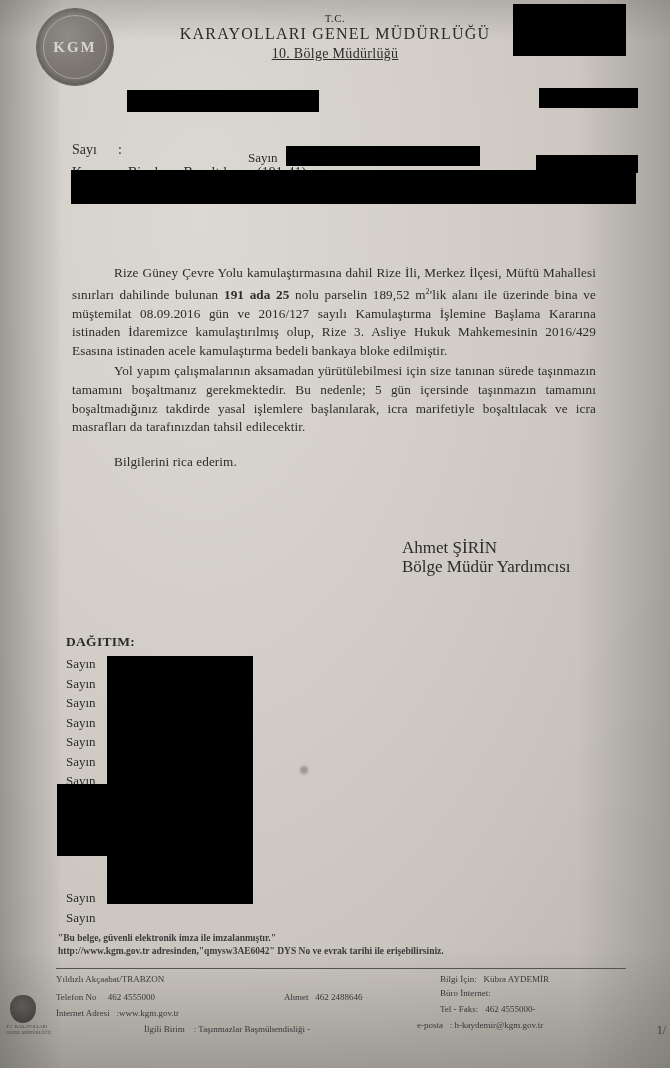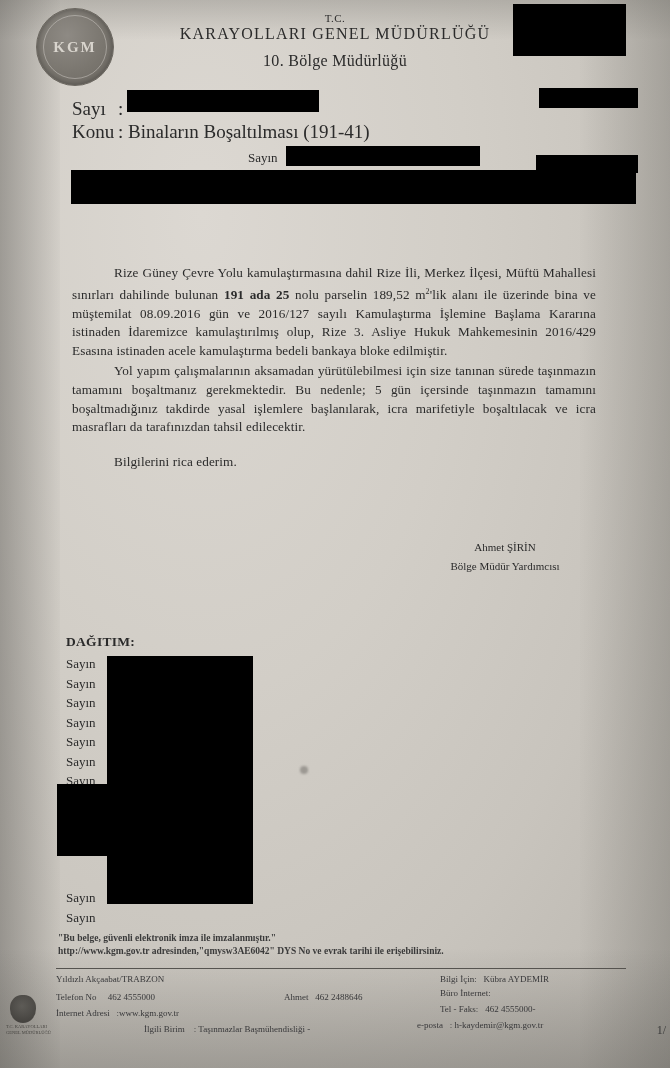--- a/index.html
+++ b/index.html
@@ -65,27 +65,27 @@
     left: 0; right: 0; top: 12px;
     text-align: center;
   }
   .head-tc { font-size: 11px; letter-spacing: 0.5px; }
   .head-main {
     font-size: 16px;
     letter-spacing: 1.2px;
     margin-top: 1px;
     font-variant: small-caps;
   }
-  .head-sub { font-size: 16px; margin-top: 9px; letter-spacing: 0.3px; }
+  .head-sub { font-size: 14px; margin-top: 3px; letter-spacing: 0.3px; text-decoration: underline; }
 
   
   .redact { position: absolute; background: #000; }
 
   
-  .meta { position: absolute; font-size: 19px; }
+  .meta { position: absolute; font-size: 14px; margin-top: 44px; }
   .meta-label { display: inline-block; width: 46px; }
   .meta-colon { display: inline-block; width: 10px; }
 
   .sayin-line {
     position: absolute;
     font-size: 13px;
   }
 
   
   .body-text {
@@ -97,24 +97,24 @@
     text-align: justify;
     letter-spacing: 0.1px;
   }
   .body-text p { margin: 0 0 2px 0; text-indent: 42px; }
   .body-text b { font-weight: bold; }
   sup { font-size: 8px; vertical-align: super; }
 
   
   .signature {
     position: absolute;
-    right: 50px;
+    right: 38px;
     top: 538px;
-    text-align: center;
-    font-size: 11px;
+    text-align: left;
+    font-size: 17px;
     line-height: 19px;
     width: 230px;
   }
 
   
   .dagitim-title {
     position: absolute;
     left: 66px; top: 634px;
     font-size: 13.5px;
     font-weight: bold;

